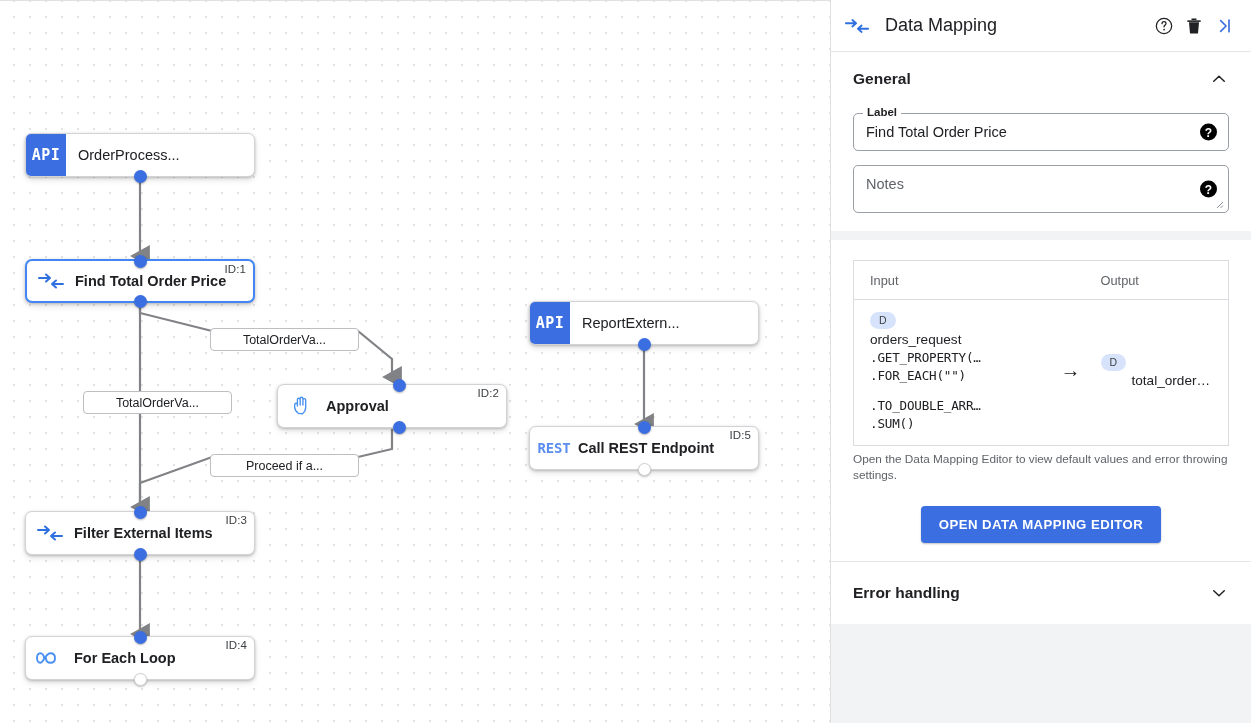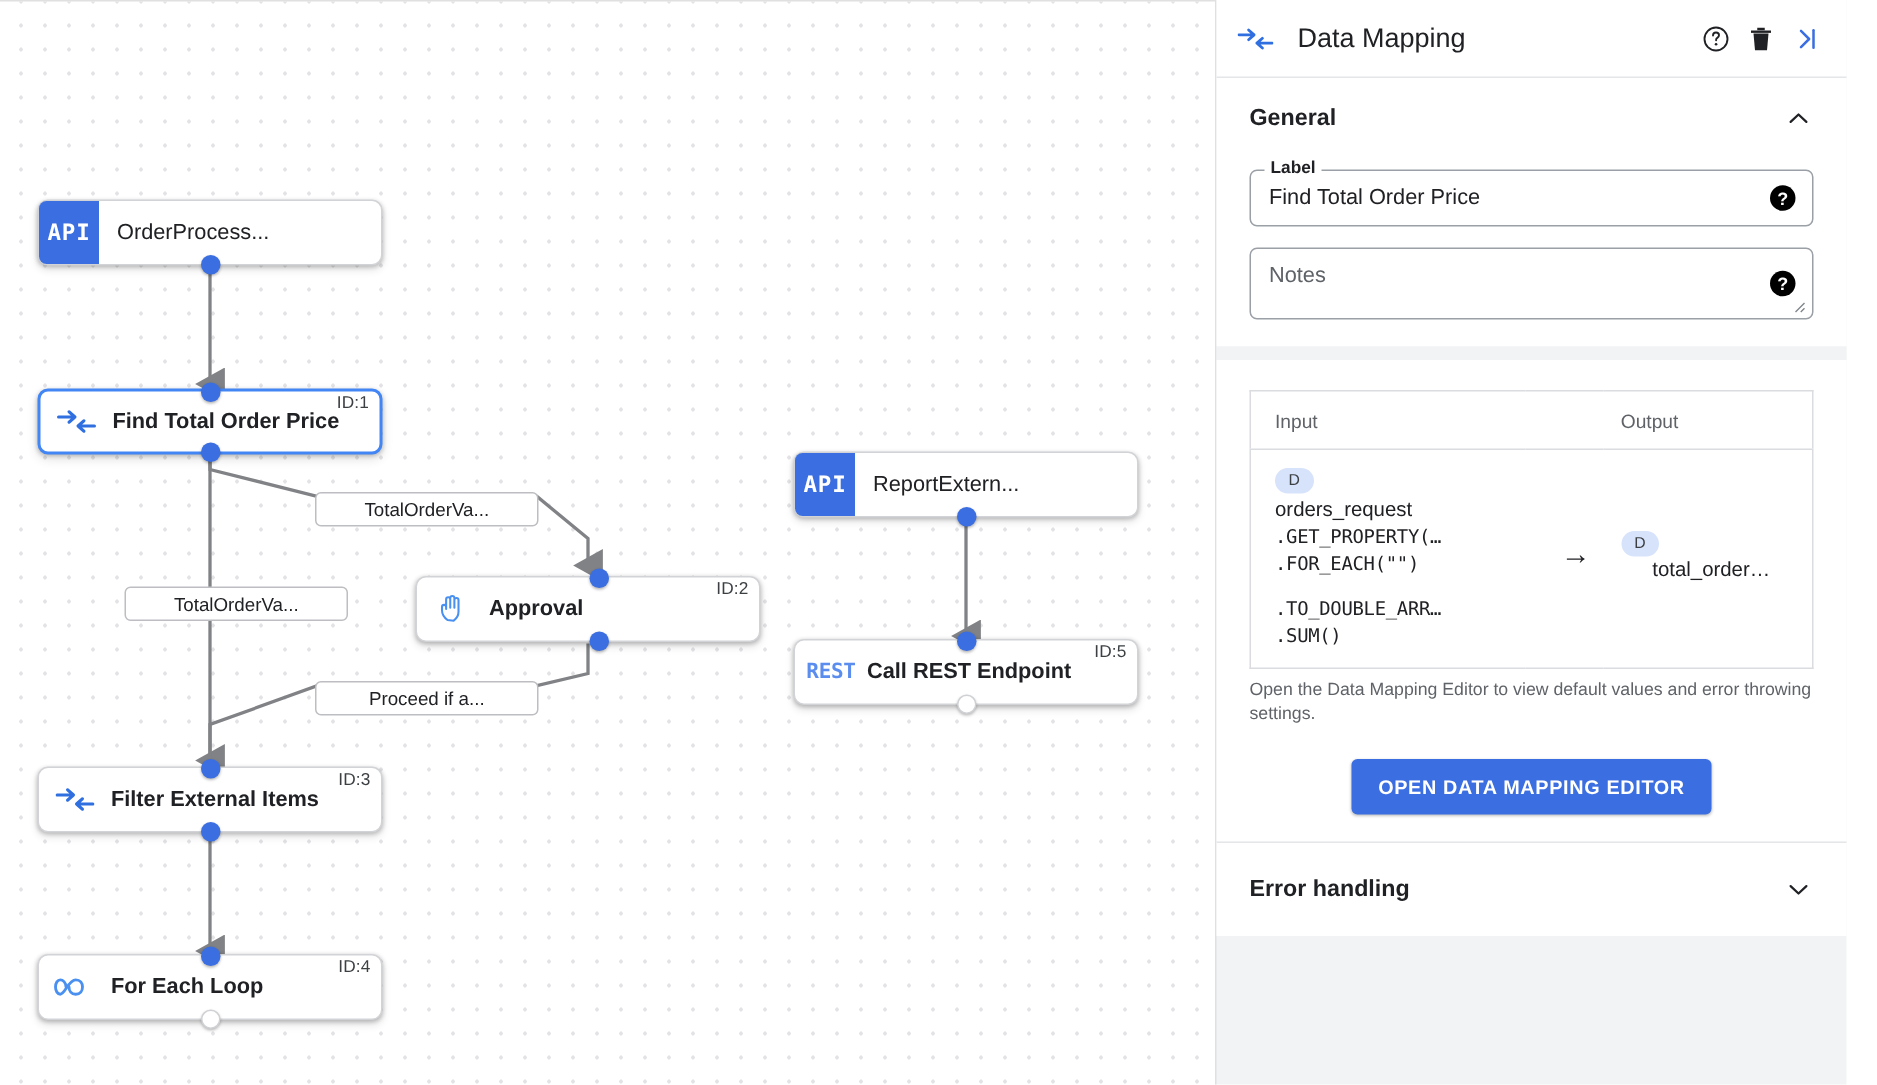--- a/index.html
+++ b/index.html
@@ -76,21 +76,21 @@
 
   .edgelabel {
     position:absolute;
     background:#fff; border:1px solid #bdbec1; border-radius:4px;
     height:23px; display:flex; align-items:center; justify-content:center;
     font-size:12.5px; color:#202124; padding:0 10px; white-space:nowrap;
   }
 
   
   #panel {
-    position:absolute; left:810px; top:0; width:421px; height:723px;
+    position:absolute; left:830px; top:0; width:421px; height:723px;
     background:#f1f3f4;
     border-left:1px solid #e0e0e0;
   }
   #panel-header {
     height:52px; background:#fff; display:flex; align-items:center;
     padding:0 12px 0 14px; border-bottom:1px solid #e4e6e8;
   }
   #panel-header .hicon { width:28px; display:flex; align-items:center; }
   #panel-title { font-size:18px; color:#202124; margin-left:12px; flex:1; }
   .hbtn { width:30px; height:30px; display:flex; align-items:center; justify-content:center; cursor:pointer; }
@@ -349,21 +349,21 @@
               <div><span class="chip">D</span></div>
               <div class="plain" style="margin-top:3px;">orders_request</div>
               <div class="mono" style="margin-top:3px;">.GET_PROPERTY(…</div>
               <div class="mono" style="margin-top:3px;">.FOR_EACH("")</div>
               <div class="mono" style="margin-top:15px;">.TO_DOUBLE_ARR…</div>
               <div class="mono" style="margin-top:3px;">.SUM()</div>
             </td>
             <td class="arrowcell">→</td>
             <td style="padding-left:12px;">
               <span class="chip">D</span>
-              <span class="outcell" style="margin-left:9px;padding-left:12px;">total_order…</span>
+              <span class="outcell" style="margin-left:19px;padding-left:12px;">total_order…</span>
             </td>
           </tr>
         </tbody>
       </table>
 
       <div class="hint">Open the Data Mapping Editor to view default values and error throwing settings.</div>
 
       <button class="primary-btn">OPEN DATA MAPPING EDITOR</button>
     </div>
   </div>

